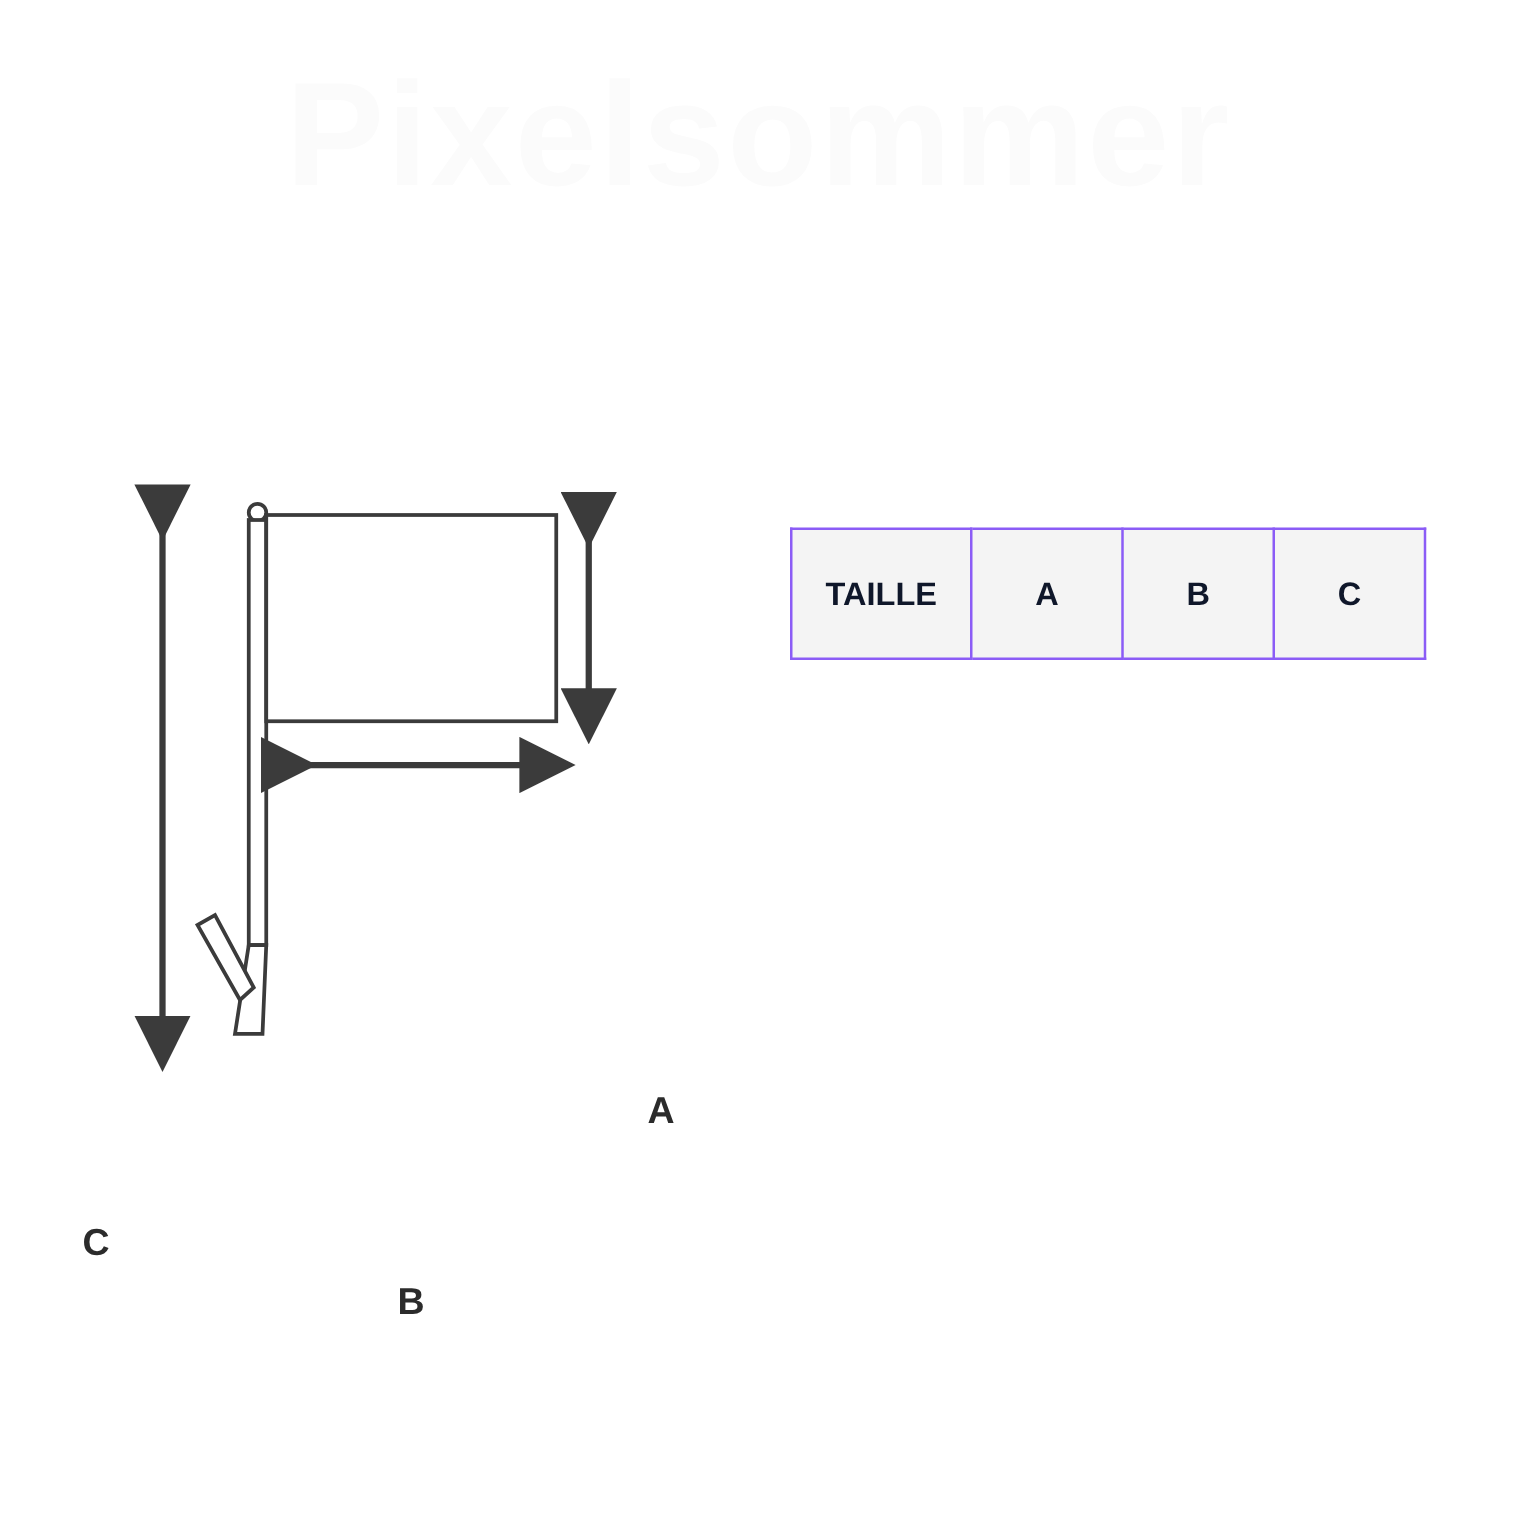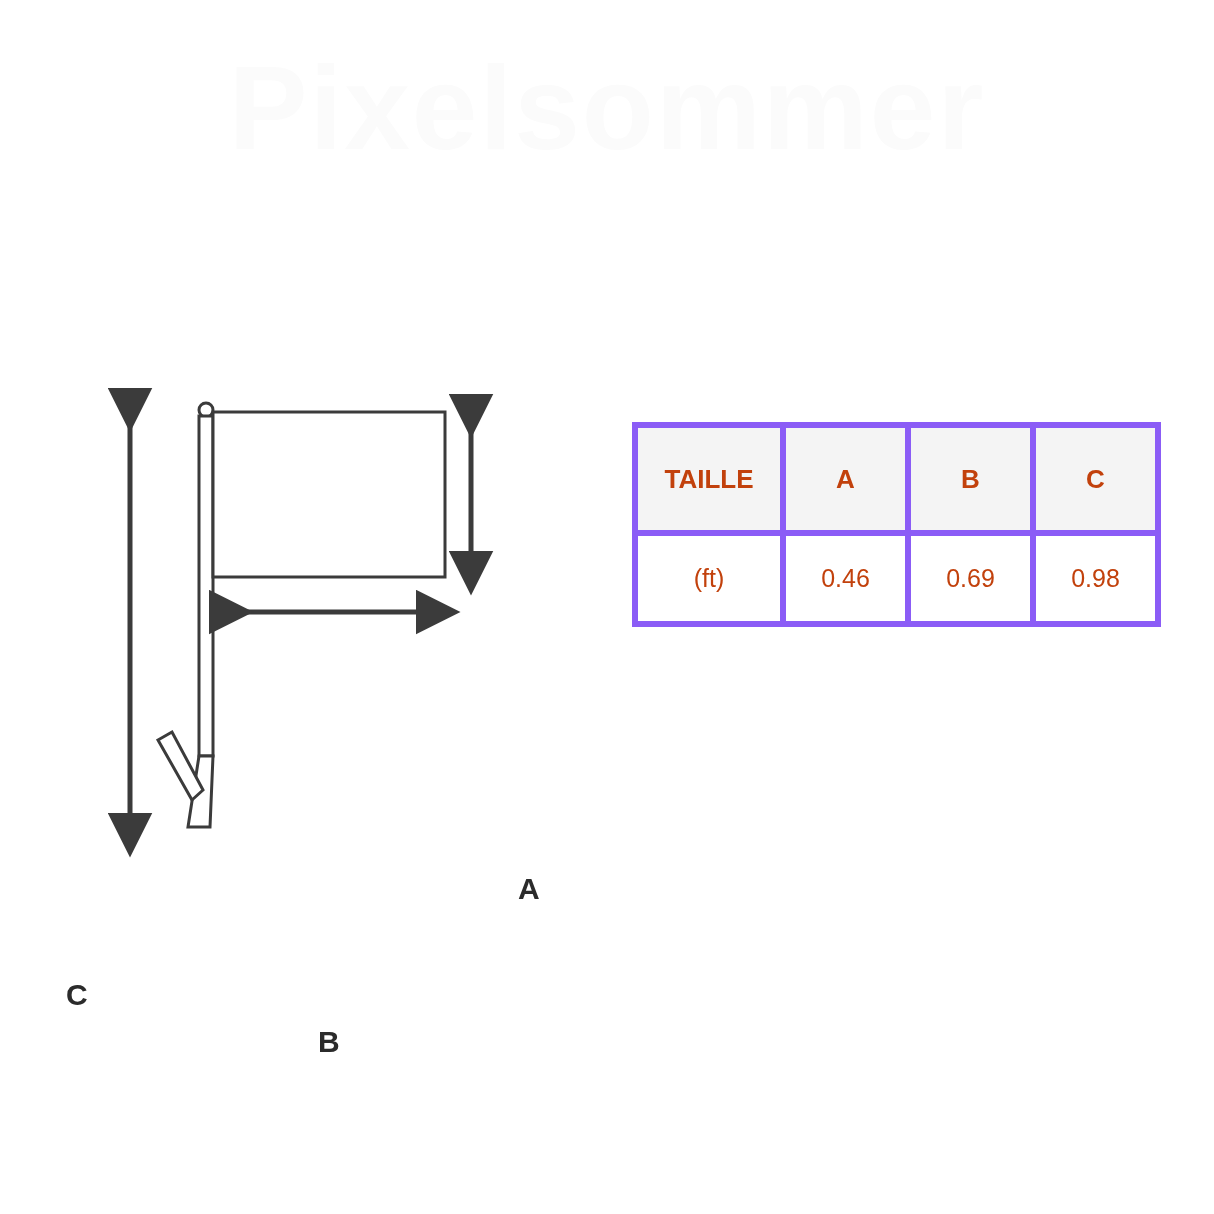--- a/index.html
+++ b/index.html
@@ -52,26 +52,26 @@
   
   .size-table {
     position: absolute;
     left: 632px;
     top: 422px;
     border-collapse: collapse;
     table-layout: fixed;
   }
   .size-table th,
   .size-table td {
-    border: 6px solid #8b5cf6;
+    border: 2px solid #8b5cf6;
     text-align: center;
     vertical-align: middle;
     font-size: 25px;
     font-weight: 400;
-    color: #c2410c;
+    color: #0f172a;
     height: 83px;
   }
   .size-table thead th {
     background: #f4f4f4;
     font-weight: 700;
     font-size: 26px;
     height: 100px;
   }
   .col-label { width: 140px; }
   .col-val   { width: 117px; }
@@ -122,20 +122,14 @@
 <table class="size-table">
   <thead>
     <tr>
       <th class="col-label">TAILLE</th>
       <th class="col-val">A</th>
       <th class="col-val">B</th>
       <th class="col-val">C</th>
     </tr>
   </thead>
   <tbody>
-    <tr>
-      <td>(ft)</td>
-      <td>0.46</td>
-      <td>0.69</td>
-      <td>0.98</td>
-    </tr>
   </tbody>
 </table>
 
 </body></html>

